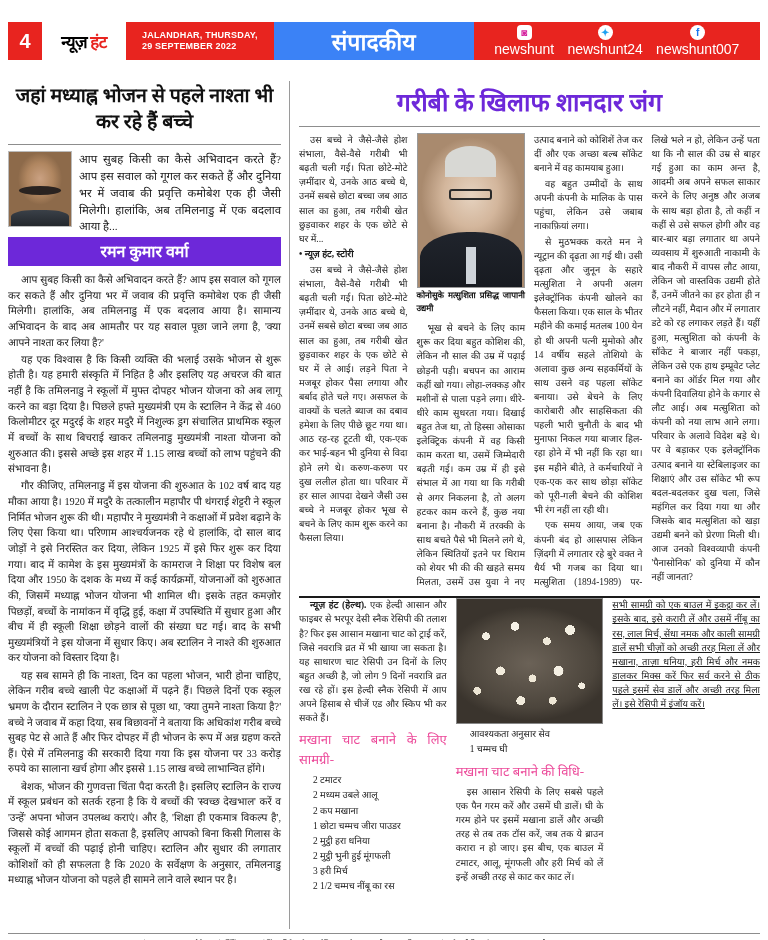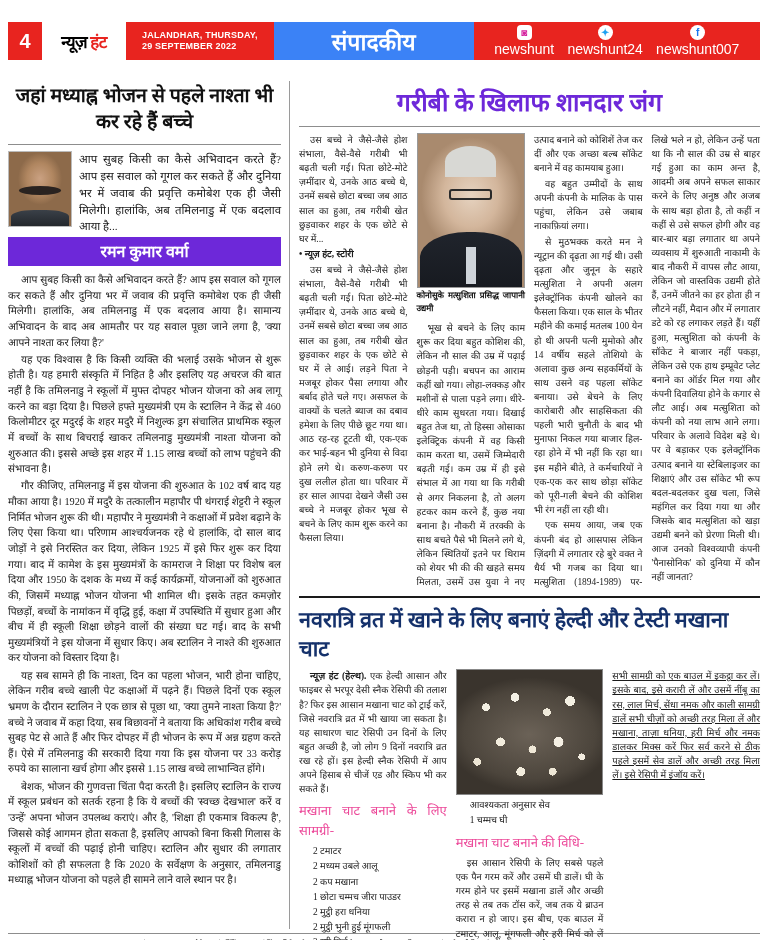--- a/index.html
+++ b/index.html
@@ -289,21 +289,20 @@
         </div>
         <p>भूख से बचने के लिए काम शुरू कर दिया बहुत कोशिश की, लेकिन नौ साल की उम्र में पढ़ाई छोड़नी पड़ी। बचपन का आराम कहीं खो गया। लोहा-लक्कड़ और मशीनों से पाला पड़ने लगा। धीरे-धीरे काम सुधरता गया। दिखाई बहुत तेज था, तो हिस्सा ओसाका इलेक्ट्रिक कंपनी में वह किसी काम करता था, उसमें जिम्मेदारी बढ़ती गई। कम उम्र में ही इसे संभाल में आ गया था कि गरीबी से अगर निकलना है, तो अलग हटकर काम करने हैं, कुछ नया बनाना है। नौकरी में तरक्की के साथ बचते पैसे भी मिलने लगे थे, लेकिन स्थितियों इतने पर थिराम को शेयर भी की की खहते समय मिलता, उसमें उस युवा ने नए उत्पाद बनाने को कोशिशें तेज कर दीं और एक अच्छा बल्ब सॉकेट बनाने में वह कामयाब हुआ।</p>
         <p>वह बहुत उम्मीदों के साथ अपनी कंपनी के मालिक के पास पहुंचा, लेकिन उसे जबाब नाकाफ़ियां लगा।</p>
         <p>से मुठभक्क करते मन ने न्यूट्रान की दृढ़ता आ गई थी। उसी दृढ़ता और जुनून के सहारे मत्सुशिता ने अपनी अलग इलेक्ट्रॉनिक कंपनी खोलने का फैसला किया। एक साल के भीतर महीने की कमाई मतलब 100 येन हो थी अपनी पत्नी मुमोको और 14 वर्षीय सहले तोशियो के अलावा कुछ अन्य सहकर्मियों के साथ उसने वह पहला सॉकेट बनाया। उसे बेचने के लिए कारोबारी और साहसिकता की पहली भारी चुनौती के बाद भी मुनाफा निकल गया बाजार हिल-रहा होने में भी नहीं कि रहा था। इस महीने बीते, ते कर्मचारियों ने एक-एक कर साथ छोड़ा सॉकेट को पूरी-गली बेचने की कोशिश भी रंग नहीं ला रही थी।</p>
         <p>एक समय आया, जब एक कंपनी बंद हो आसपास लेकिन ज़िंदगी में लगातार रहे बुरे वक्त ने धैर्य भी गजब का दिया था। मत्सुशिता (1894-1989) पर-लिखे भले न हो, लेकिन उन्हें पता था कि नौ साल की उम्र से बाहर गई हुआ का काम अन्त है, आदमी अब अपने सफल साकार करने के लिए अनुष्ठ और अजब के साथ बड़ा होता है, तो कहीं न कहीं से उसे सफल होगी और वह बार-बार बड़ा लगातार था अपने व्यवसाय में शुरुआती नाकामी के बाद नौकरी में वापस लौट आया, लेकिन जो वास्तविक उद्यमी होते हैं, उनमें जीतने का हर होता ही न लौटने नहीं, मैदान और में लगातार डटे को रह लगाकर लड़ते हैं। यहीं हुआ, मत्सुशिता को कंपनी के सॉकेट ने बाजार नहीं पकड़ा, लेकिन उसे एक हाथ इम्प्रूवेट प्लेट बनाने का ऑर्डर मिल गया और कंपनी दिवालिया होने के कगार से लौट आई। अब मत्सुशिता को कंपनी को नया लाभ आने लगा। परिवार के अलावे विदेश बड़े थे। पर वे बड़ाकर एक इलेक्ट्रॉनिक उत्पाद बनाने या स्टेबिलाइजर का शिक्षाएं और उस सॉकेट भी रूप बदल-बदलकर दुख चला, जिसे महंगिल कर दिया गया था और जिसके बाद मत्सुशिता को खड़ा उद्यमी बनने को प्रेरणा मिली थी। आज उनको विश्वव्यापी कंपनी 'पैनासोनिक' को दुनिया में कौन नहीं जानता?</p>
       </div>
 
       <div class="sep-heavy"></div>
 
       <div>
-        <div class="hl-recipe">नवरात्रि व्रत में खाने के लिए बनाएं हेल्दी और टेस्टी मखाना चाट</div>
 
         <div class="recipe-grid">
           <div class="rc">
             <p><b>न्यूज़ हंट (हेल्थ).</b> <span>एक हेल्दी आसान और फाइबर से भरपूर देसी स्नैक रेसिपी की तलाश है? फिर इस आसान मखाना चाट को ट्राई करें, जिसे नवरात्रि व्रत में भी खाया जा सकता है। यह साधारण चाट रेसिपी उन दिनों के लिए बहुत अच्छी है, जो लोग 9 दिनों नवरात्रि व्रत रख रहे हों। इस हेल्दी स्नैक रेसिपी में आप अपने हिसाब से चीजें एड और स्किप भी कर सकते हैं।</span></p>
             <div class="sub-head">मखाना चाट बनाने के लिए सामग्री-</div>
             <ul class="ing-list">
               <li>2 टमाटर</li>
               <li>2 मध्यम उबले आलू</li>
               <li>2 कप मखाना</li>
               <li>1 छोटा चम्मच जीरा पाउडर</li>

